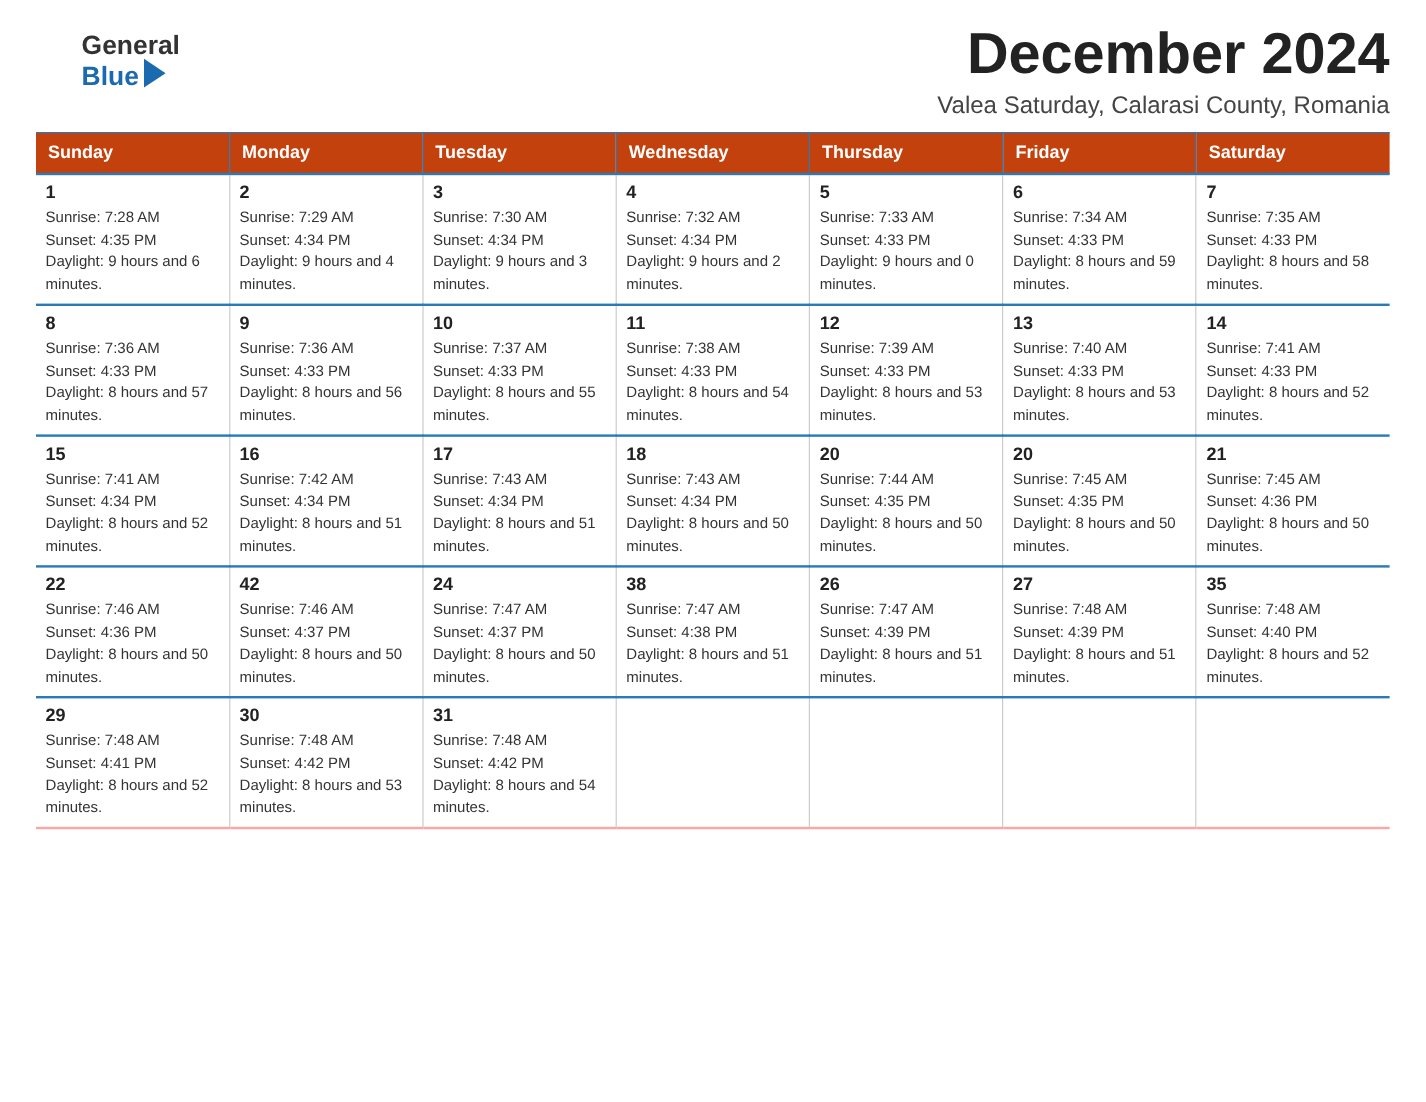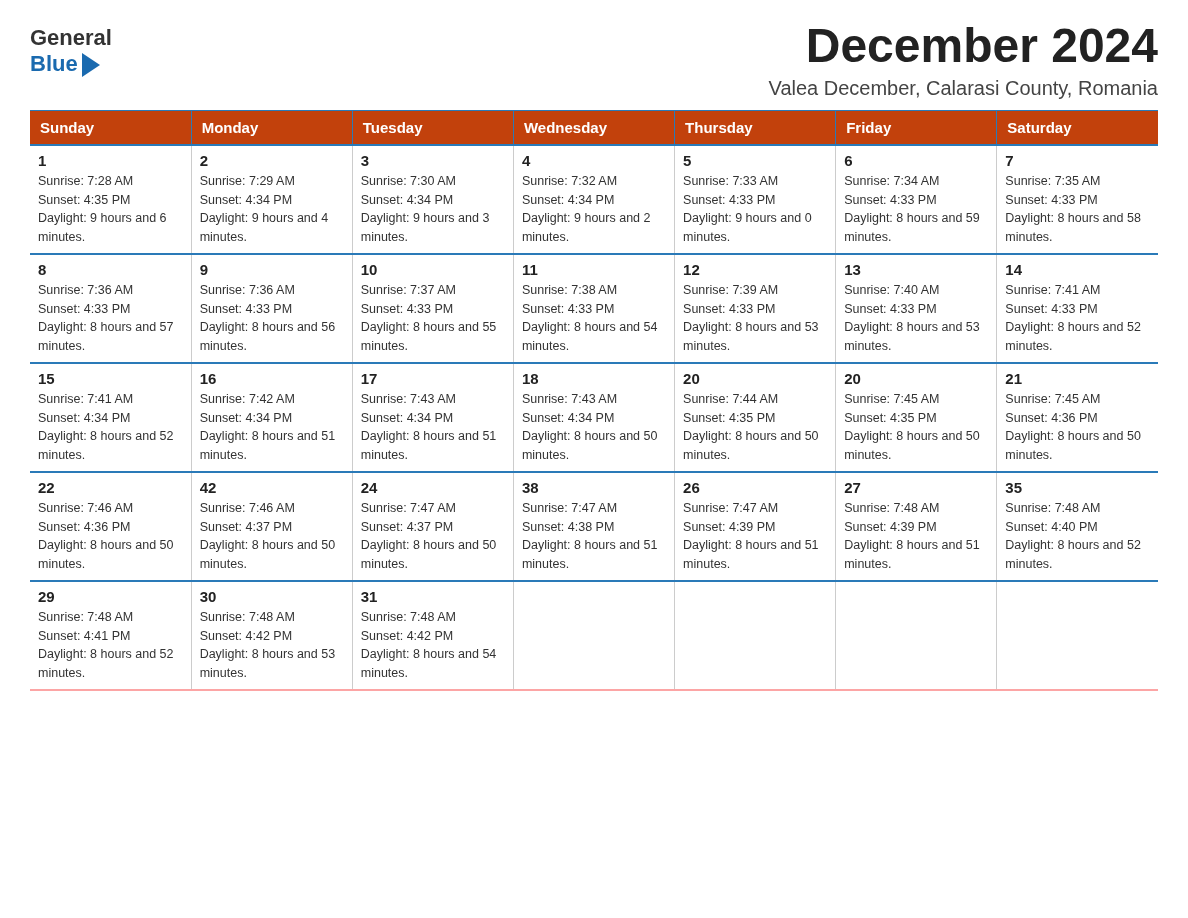--- a/index.html
+++ b/index.html
@@ -9,39 +9,40 @@
       color: #333;
       width: 1188px;
       min-height: 918px;
       padding: 20px 30px;
     }
     .header {
       display: flex;
       justify-content: space-between;
       align-items: flex-start;
       margin-bottom: 10px;
+      margin-left: 38px;
     }
     .logo {
       display: flex;
       flex-direction: column;
       align-items: flex-start;
       padding-top: 5px;
     }
     .logo-general {
       font-size: 22px;
       font-weight: bold;
       color: #333;
       letter-spacing: 0;
     }
     .logo-blue {
       font-size: 22px;
       font-weight: bold;
       color: #1a6aaf;
       display: flex;
-      align-items: flex-end;
+      align-items: flex-start;
     }
     .logo-arrow {
       width: 0;
       height: 0;
       border-top: 12px solid transparent;
       border-bottom: 12px solid transparent;
       border-left: 18px solid #1a6aaf;
       margin-left: 4px;
       margin-top: -2px;
       display: inline-block;
@@ -123,21 +124,21 @@
 <div class="header">
   <div class="logo">
     <span class="logo-general">General</span>
     <span class="logo-blue">
       <span>Blue</span>
       <span class="logo-arrow"></span>
     </span>
   </div>
   <div class="title-section">
     <div class="month-title">December 2024</div>
-    <div class="location-title">Valea December, Calarasi County, Romania</div>
+    <div class="location-title">Valea Saturday, Calarasi County, Romania</div>
   </div>
 </div>
 
 <table class="calendar">
   <thead>
     <tr>
     <th>Sunday</th>
         <th>Monday</th>
         <th>Tuesday</th>
         <th>Wednesday</th>

